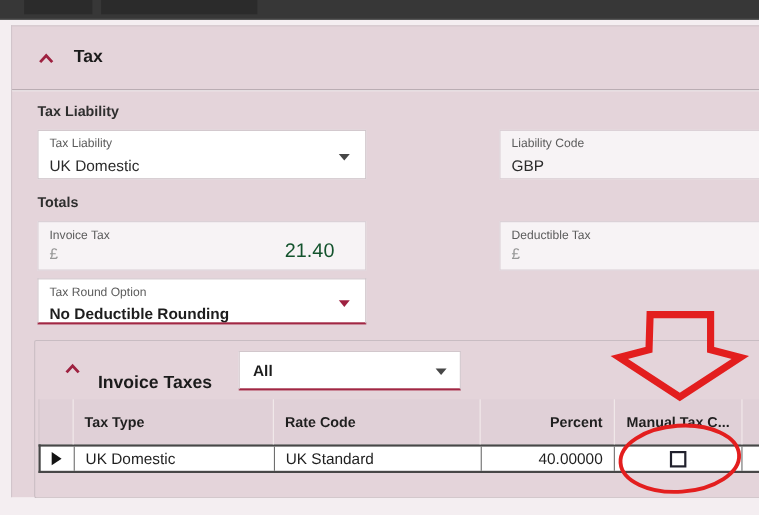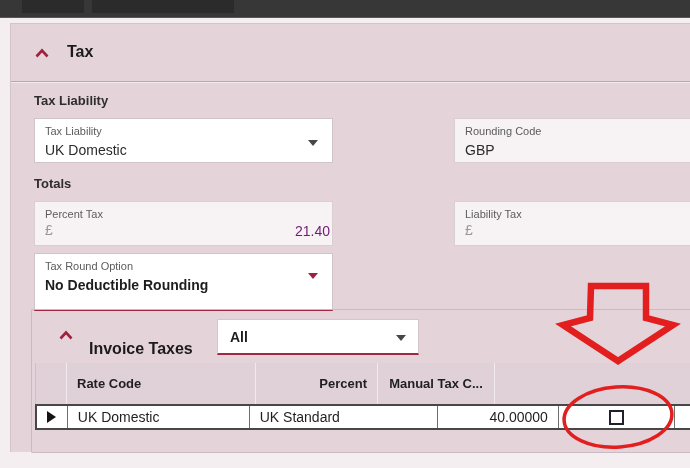--- a/index.html
+++ b/index.html
@@ -22,25 +22,25 @@
   .chev { position:absolute; }
 
   .grp-label { position:absolute; font-size:13px; font-weight:bold; color:#2e2e2e; }
 
   .field { position:absolute; height:45px; background:#ffffff; border:1px solid #cfc4c9; }
   .field.readonly { background:#f7f3f5; border-color:#d9ced4; }
   .flabel { position:absolute; left:10px; top:6px; font-size:11px; color:#5c5c5c; }
   .fvalue { position:absolute; left:10px; top:23px; font-size:14px; color:#2b2b2b; }
   .fvalue.strong { font-weight:600; color:#1d1d1d; }
   .fsym { position:absolute; left:10px; bottom:7px; font-size:14px; color:#979797; }
-  .famount { position:absolute; right:2px; bottom:6px; font-size:14px; color:#701a75; }
+  .famount { position:absolute; right:28px; bottom:6px; font-size:18px; color:#14532d; }
   .dd-arrow { position:absolute; right:14px; top:21px; width:0; height:0;
               border-left:5.5px solid transparent; border-right:5.5px solid transparent; border-top:6.5px solid #474747; }
   .dd-arrow.maroon { border-top-color:#9e2140; }
-  .field.combo-accent { height:58px; border-bottom:2px solid #a12744; }
+  .field.combo-accent { height:42px; border-bottom:2px solid #a12744; }
 
   
   .group { position:absolute; left:20px; top:285px; width:660px; height:144px;
            border:1px solid #c8bcc2; border-right:none; border-radius:2px 0 0 2px; }
   .group-title { position:absolute; left:57px; top:15px; font-size:16px; font-weight:bold; color:#1b1b1b;margin-top:15px; }
   .filter { position:absolute; left:185px; top:9px; width:202px; height:36px;
             background:#fff; border:1px solid #d2c7cc; border-bottom:2px solid #a12744; }
   .filter .fval { position:absolute; left:12px; top:9px; font-size:14px; font-weight:600; color:#1d1d1d; }
   .filter .dd-arrow { top:15px; right:12px; }
 
@@ -85,34 +85,34 @@
 
     <span class="grp-label" style="left:23px; top:69px;">Tax Liability</span>
 
     <div class="field" style="left:23px; top:94px; width:299px;">
       <span class="flabel">Tax Liability</span>
       <span class="fvalue">UK Domestic</span>
       <span class="dd-arrow"></span>
     </div>
 
     <div class="field readonly" style="left:443px; top:94px; width:260px;">
-      <span class="flabel">Rounding Code</span>
+      <span class="flabel">Liability Code</span>
       <span class="fvalue">GBP</span>
     </div>
 
     <span class="grp-label" style="left:23px; top:152px;">Totals</span>
 
     <div class="field readonly" style="left:23px; top:177px; width:299px;">
-      <span class="flabel">Percent Tax</span>
+      <span class="flabel">Invoice Tax</span>
       <span class="fsym">£</span>
       <span class="famount">21.40</span>
     </div>
 
     <div class="field readonly" style="left:443px; top:177px; width:260px;">
-      <span class="flabel">Liability Tax</span>
+      <span class="flabel">Deductible Tax</span>
       <span class="fsym">£</span>
       <span class="famount"></span>
     </div>
 
     <div class="field combo-accent" style="left:23px; top:229px; width:299px;">
       <span class="flabel">Tax Round Option</span>
       <span class="fvalue strong">No Deductible Rounding</span>
       <span class="dd-arrow maroon" style="top:19px;"></span>
     </div>
 
@@ -123,20 +123,21 @@
       <span class="group-title">Invoice Taxes</span>
 
       <div class="filter">
         <span class="fval">All</span>
         <span class="dd-arrow"></span>
       </div>
 
       <div class="table">
         <div class="trow thead">
           <div class="cell c0"></div>
+          <div class="cell c1">Tax Type</div>
           <div class="cell c2">Rate Code</div>
           <div class="cell c3">Percent</div>
           <div class="cell c4">Manual Tax C...</div>
           <div class="cell c5"></div>
         </div>
         <div class="trow tdata">
           <div class="cell c0">
             <span class="row-tri"></span>
           </div>
           <div class="cell c1">UK Domestic</div>

